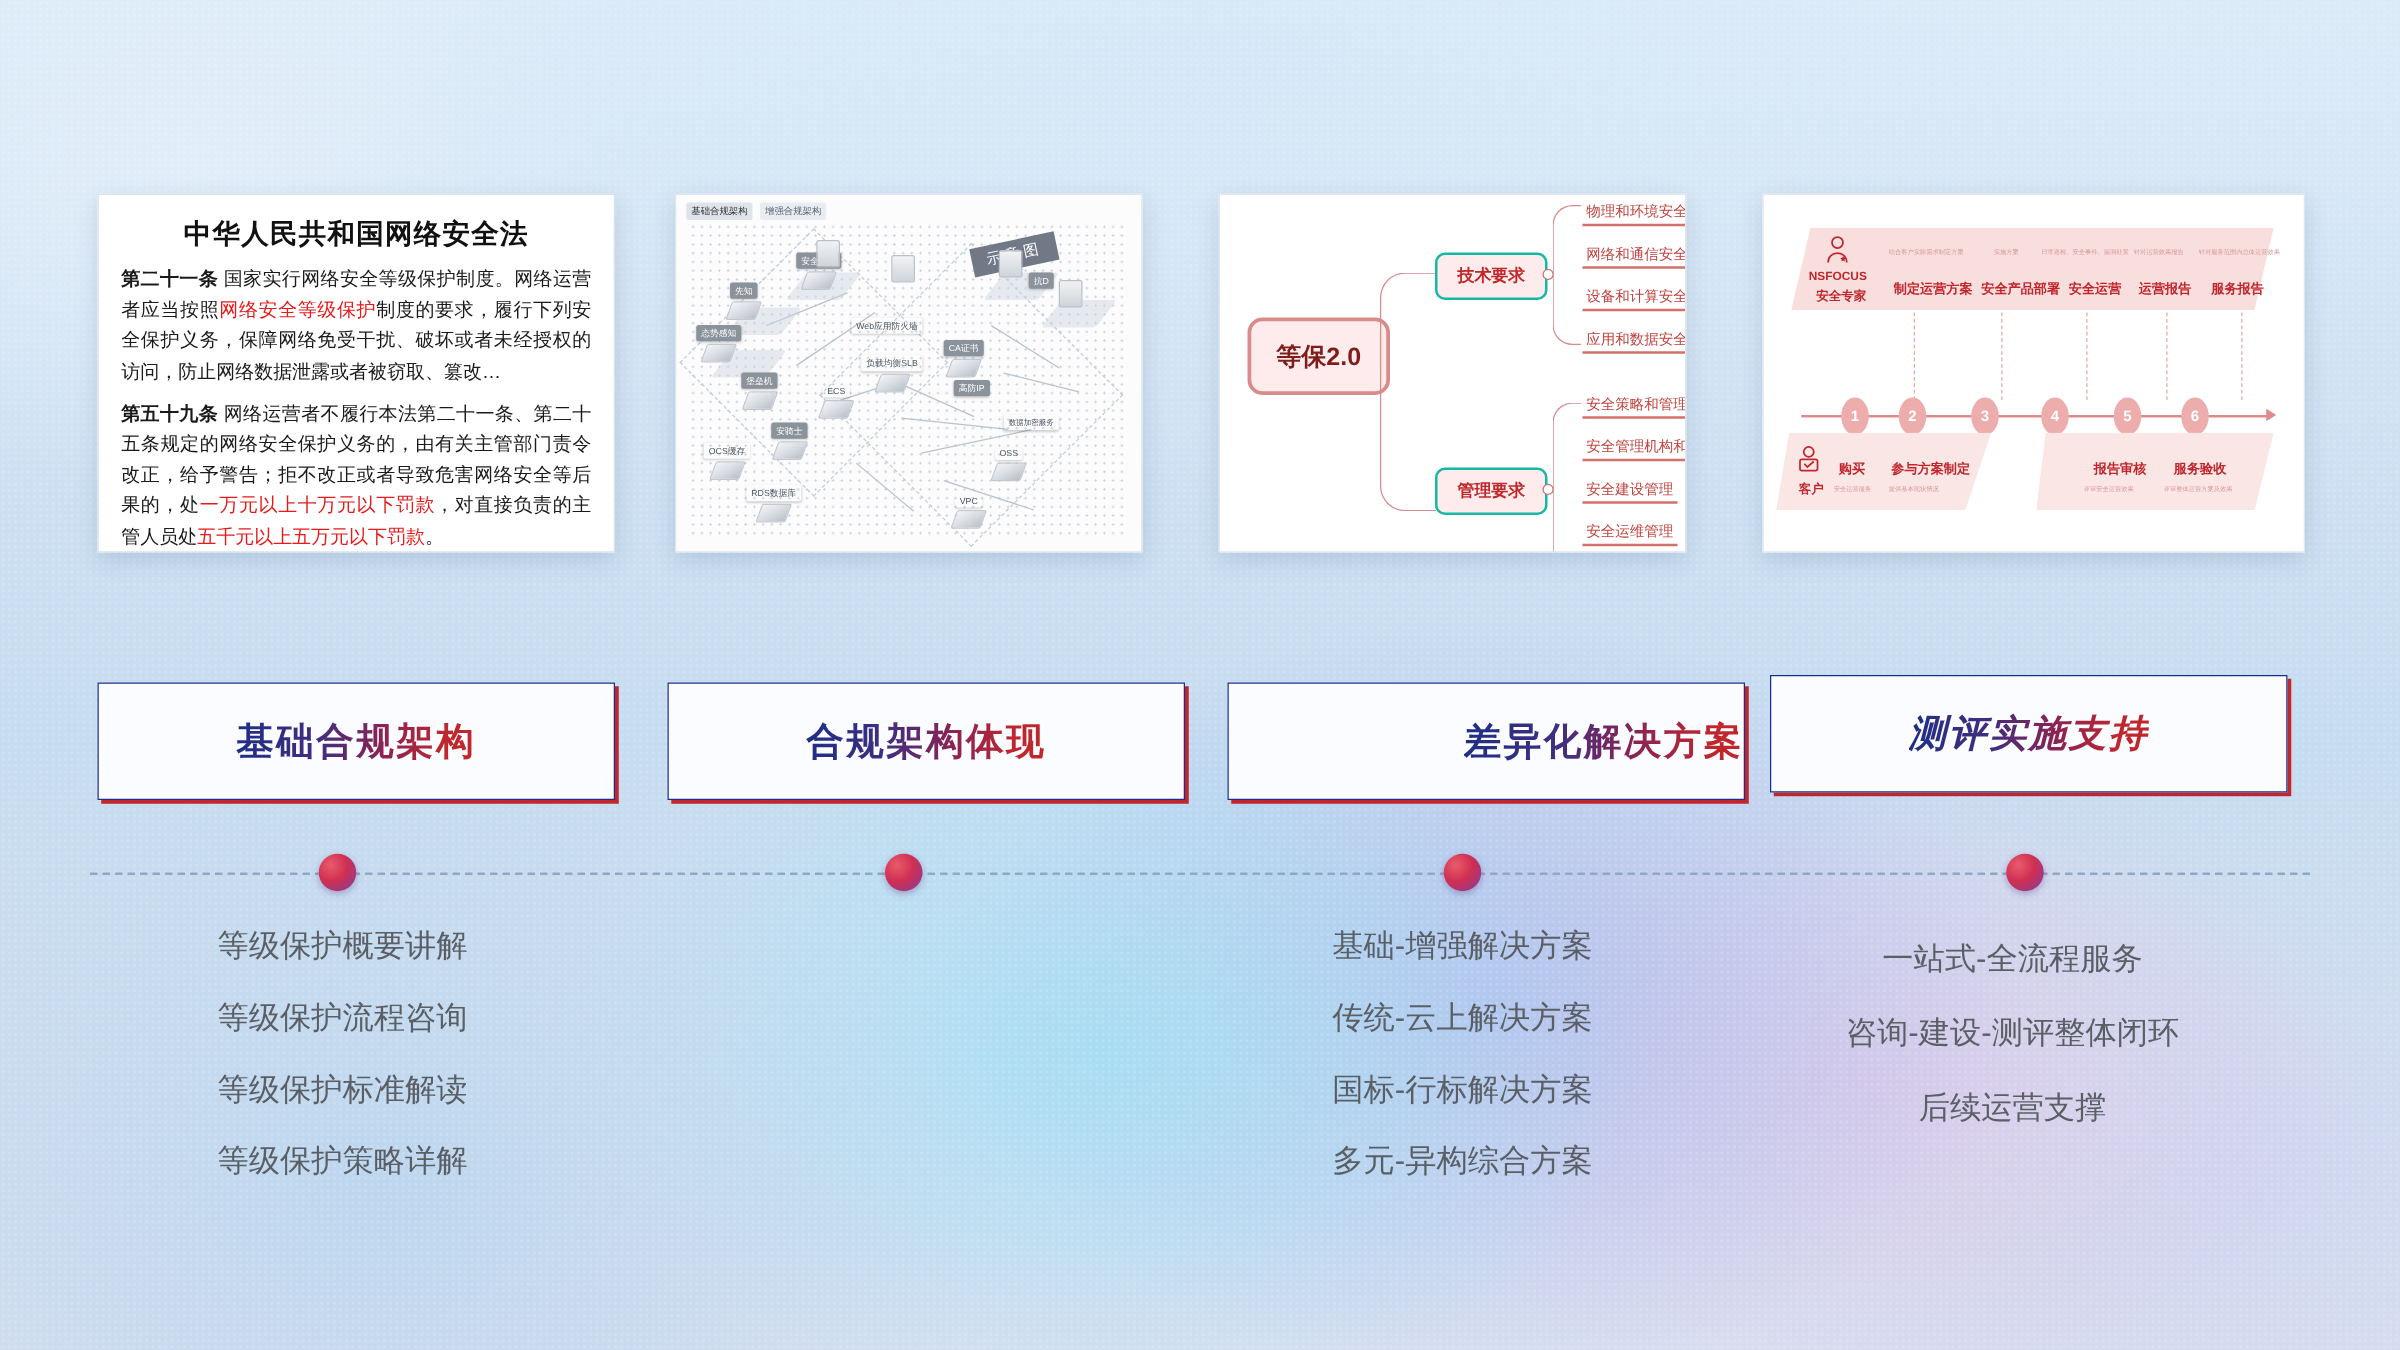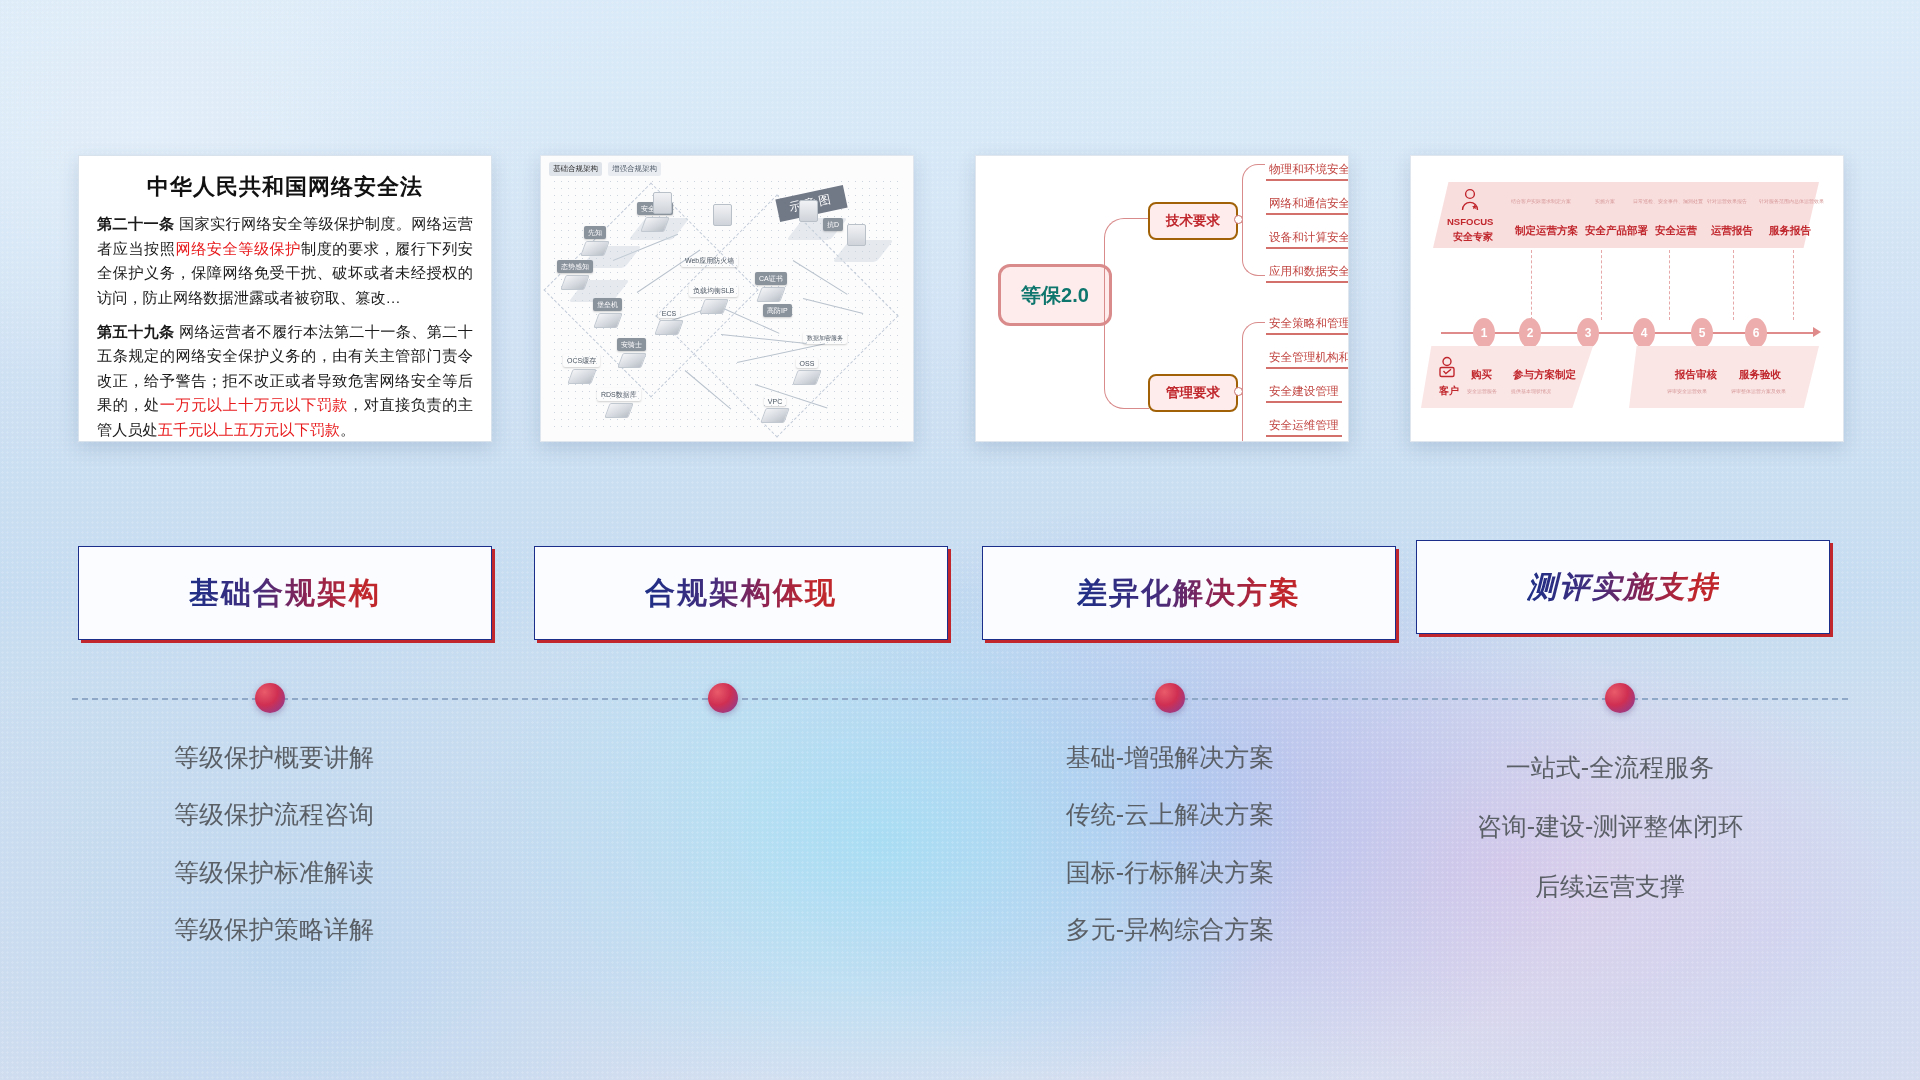--- a/index.html
+++ b/index.html
@@ -52,25 +52,25 @@
     background:linear-gradient(145deg,#f3f4f6 0%,#d6dae0 55%,#b9bfc7 100%);
     transform:skewX(-20deg) rotate(0deg);border:1px solid #c2c8d0;border-radius:2px;}
   .plate{position:absolute;width:44px;height:22px;background:rgba(205,212,221,.45);
     transform:skewX(-38deg);border-radius:3px;}
   .svr{width:17px;height:20px;background:linear-gradient(180deg,#f1f2f4,#cfd4da);
        border:1px solid #b9c0c8;border-radius:2px;}
   .aline{position:absolute;background:#b9c2cc;height:1px;transform-origin:left center;}
 
   
   #card3{left:975px;top:155px;width:372px;height:285px;border:1px solid #dfe6ed;}
-  .mm-root{position:absolute;left:22px;top:108px;width:108px;height:56px;border-radius:12px;
+  .mm-root{position:absolute;left:22px;top:98px;width:108px;height:56px;border-radius:12px;
     background:#fdeceb;border:3px solid #d98b8b;display:flex;align-items:center;justify-content:center;
-    color:#0f766e;font-size:20px;font-weight:bold;}
+    color:#7f1d1d;font-size:20px;font-weight:bold;}
   .mm-branch{position:absolute;width:86px;height:34px;border-radius:8px;background:#fdeceb;
-    border:2px solid #a16207;display:flex;align-items:center;justify-content:center;
+    border:2px solid #14b8a6;display:flex;align-items:center;justify-content:center;
     color:#c0272d;font-size:13.5px;font-weight:bold;}
   .mm-leaf{position:absolute;color:#c0433f;font-size:11.6px;white-space:nowrap;
     border-bottom:1.6px solid #d4706c;padding:0 3px 2px;}
   .mm-leaf.wide{border-bottom-width:2.2px;}
   .mm-curve{position:absolute;border:1.4px solid #d98b8b;border-radius:14px;background:transparent;}
   .mm-dot{position:absolute;width:7px;height:7px;border-radius:50%;border:1.4px solid #c9716f;background:#fff;}
 
   
   #card4{left:1410px;top:155px;width:432px;height:285px;border:1px solid #dfe6ed;}
   .banner{position:absolute;background:#f9dede;}
@@ -90,21 +90,21 @@
   .dashv{position:absolute;width:0;border-left:1px dashed #e6a8a8;}
 
   
   .tbox{position:absolute;height:92px;background:#fafcff;border:1.4px solid #1b2f8a;
         box-shadow:3px 3px 0 0 #c1262c;display:flex;align-items:center;justify-content:center;}
   .tbox span{font-size:30px;font-weight:bold;letter-spacing:2px;
     background:linear-gradient(90deg,#1e2f86 0%,#432d7e 35%,#8d2352 62%,#c0272d 88%);
     -webkit-background-clip:text;background-clip:text;color:transparent;}
   #tbox1{left:78px;top:546px;width:412px;}
   #tbox2{left:534px;top:546px;width:412px;}
-  #tbox3{left:982px;top:546px;width:412px;}
+  #tbox3{left:982px;top:546px;width:412px;justify-content:flex-end;}
   #tbox4{left:1416px;top:540px;width:412px;font-style:italic;}
 
   
   .tl{position:absolute;left:72px;top:698px;width:1776px;height:0;
       border-top:2px dashed #8fa8c8;}
   .tdot{position:absolute;width:30px;height:30px;border-radius:50%;
     background:radial-gradient(circle at 32% 30%, #e95b6a 0%, #cf2f52 45%, #7f3fa0 100%);
     box-shadow:0 2px 6px rgba(90,50,120,.35);}
   #td1{left:255px;top:683px;}
   #td2{left:708px;top:683px;}

